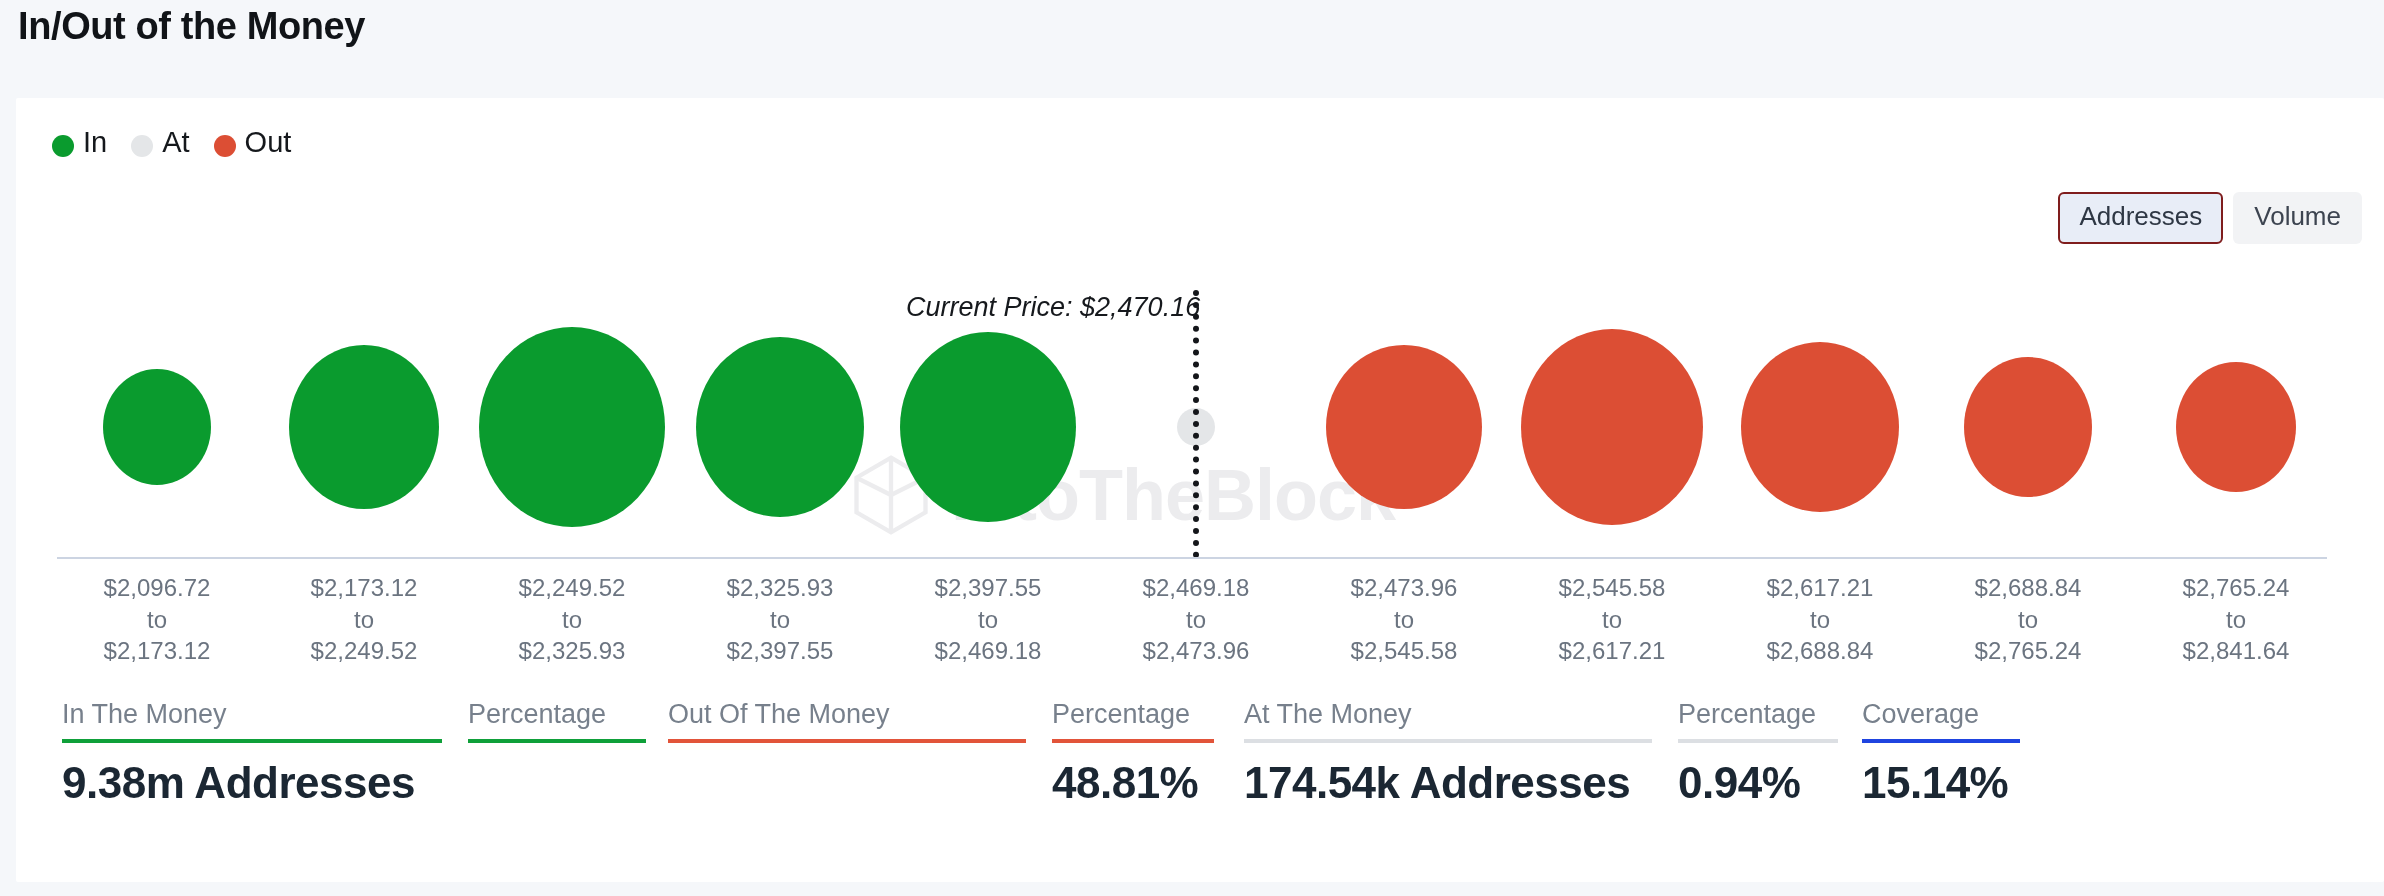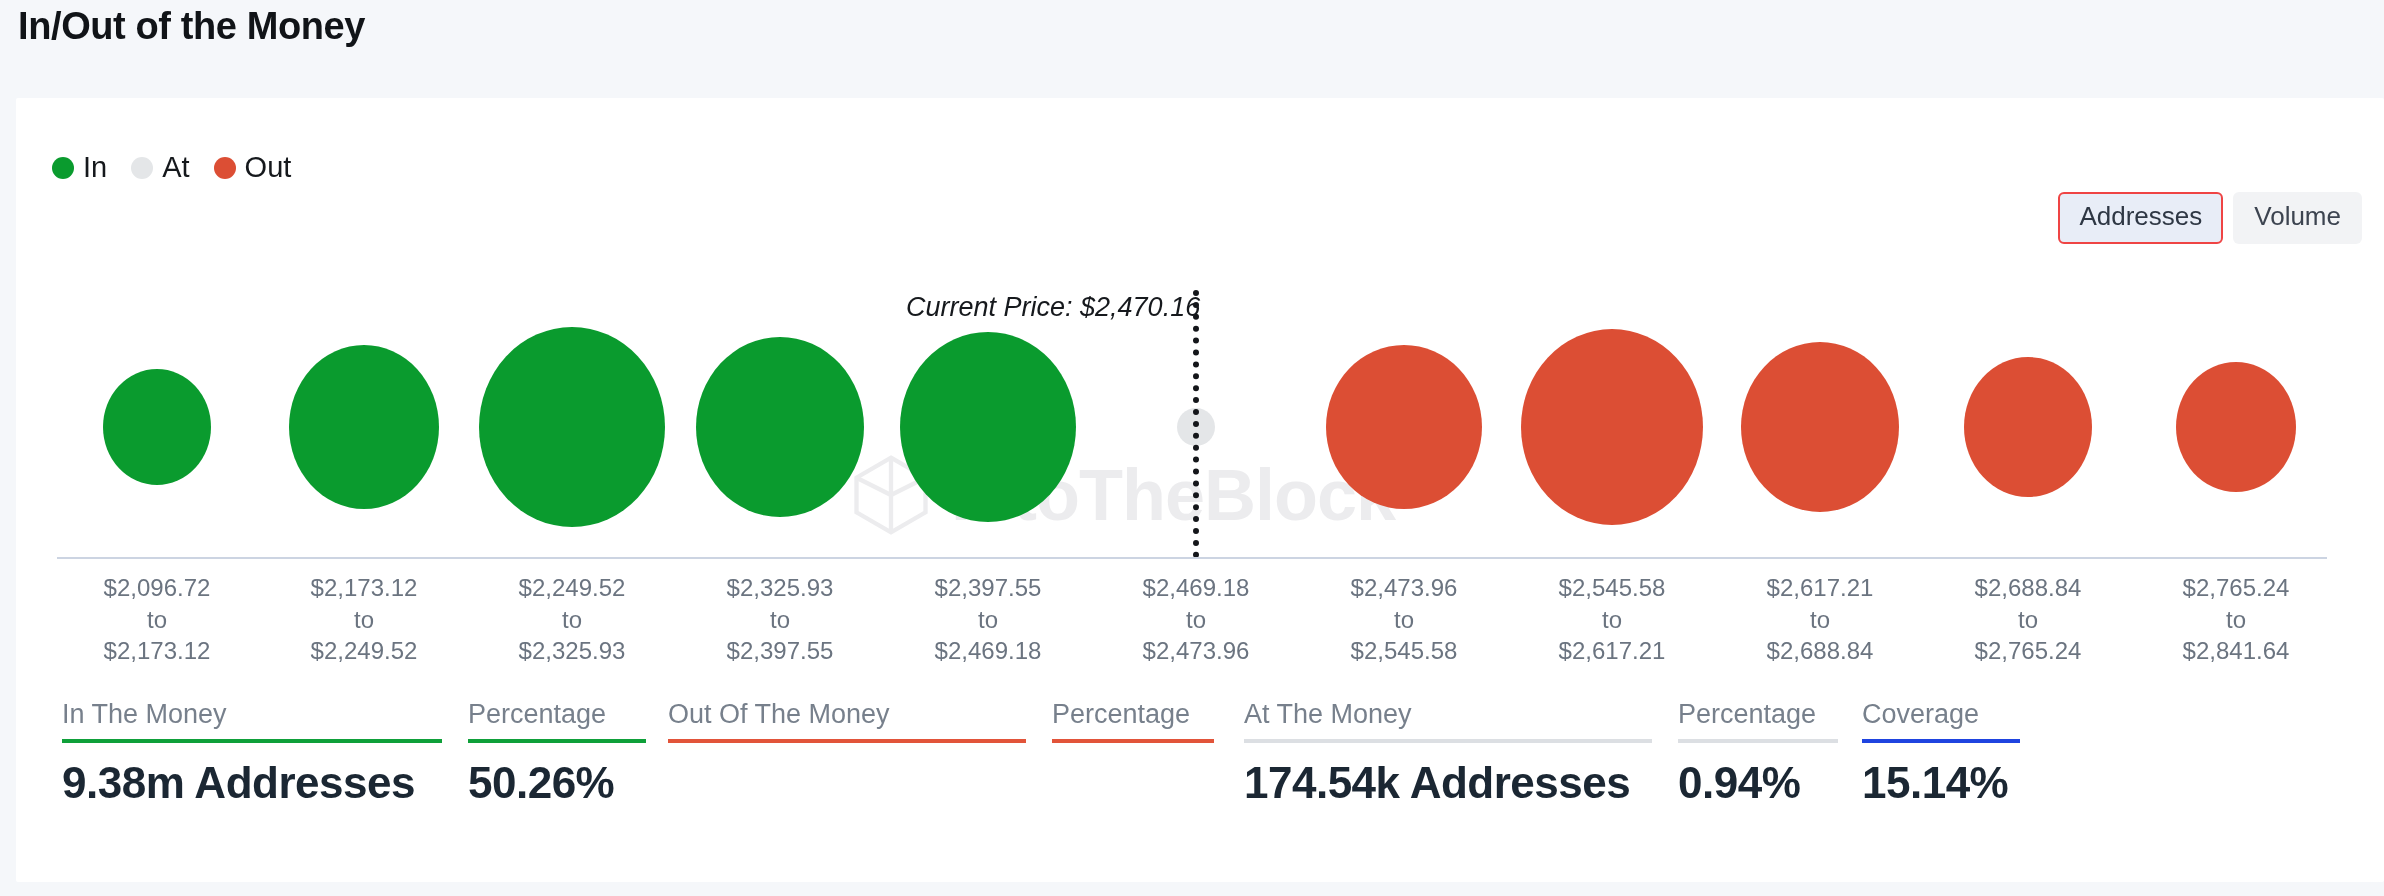--- a/index.html
+++ b/index.html
@@ -24,21 +24,21 @@
     width:2368px;height:784px;
     background:#ffffff;
     border-radius:2px;
   }
 
   
   .legend{
     position:absolute;left:52px;top:128px;
     display:flex;align-items:center;gap:0px;
   }
-  .legend-item{display:flex;align-items:center;margin-right:24px;margin-top:25px;}
+  .legend-item{display:flex;align-items:flex-end;margin-right:24px;}
   .legend-dot{
     width:22px;height:22px;border-radius:50%;
     display:inline-block;margin-right:9px;
   }
   .legend-label{
     font-size:29px;color:#15181c;line-height:1;
     white-space:nowrap;
   }
 
   
@@ -53,21 +53,21 @@
     border-radius:6px;
     background:#f2f3f5;
     color:#3d4450;
     border:1px solid transparent;
     cursor:pointer;
     white-space:nowrap;
     line-height:1.15;
   }
   .toggle-btn.active{
     background:#e8edf7;
-    border:2px solid #ef4444;
+    border:2px solid #7f1d1d;
     color:#2e3744;
     padding:8px 19px 10px 19px;
   }
 
   
   .plot{
     position:absolute;left:0;top:0;width:2384px;height:896px;
     pointer-events:none;
   }
   .watermark{
@@ -256,29 +256,29 @@
 
   <div class="stats" id="stats">
       <div class="stat" style="left: 62px; top: 0px; width: 380px;">
         <div class="stat-label">In The Money</div>
         <div class="stat-rule" style="background: rgb(15, 160, 58);"></div>
         <div class="stat-value">9.38m Addresses</div>
       </div>
       <div class="stat" style="left: 468px; top: 0px; width: 178px;">
         <div class="stat-label">Percentage</div>
         <div class="stat-rule" style="background: rgb(15, 160, 58);"></div>
-        <div class="stat-value">50.26%</div>
       </div>
       <div class="stat" style="left: 668px; top: 0px; width: 358px;">
         <div class="stat-label">Out Of The Money</div>
         <div class="stat-rule" style="background: rgb(226, 84, 58);"></div>
       </div>
       <div class="stat" style="left: 1052px; top: 0px; width: 162px;">
         <div class="stat-label">Percentage</div>
         <div class="stat-rule" style="background: rgb(226, 84, 58);"></div>
+        <div class="stat-value">48.81%</div>
       </div>
       <div class="stat" style="left: 1244px; top: 0px; width: 408px;">
         <div class="stat-label">At The Money</div>
         <div class="stat-rule" style="background: rgb(220, 223, 227);"></div>
         <div class="stat-value">174.54k Addresses</div>
       </div>
       <div class="stat" style="left: 1678px; top: 0px; width: 160px;">
         <div class="stat-label">Percentage</div>
         <div class="stat-rule" style="background: rgb(220, 223, 227);"></div>
         <div class="stat-value">0.94%</div>

